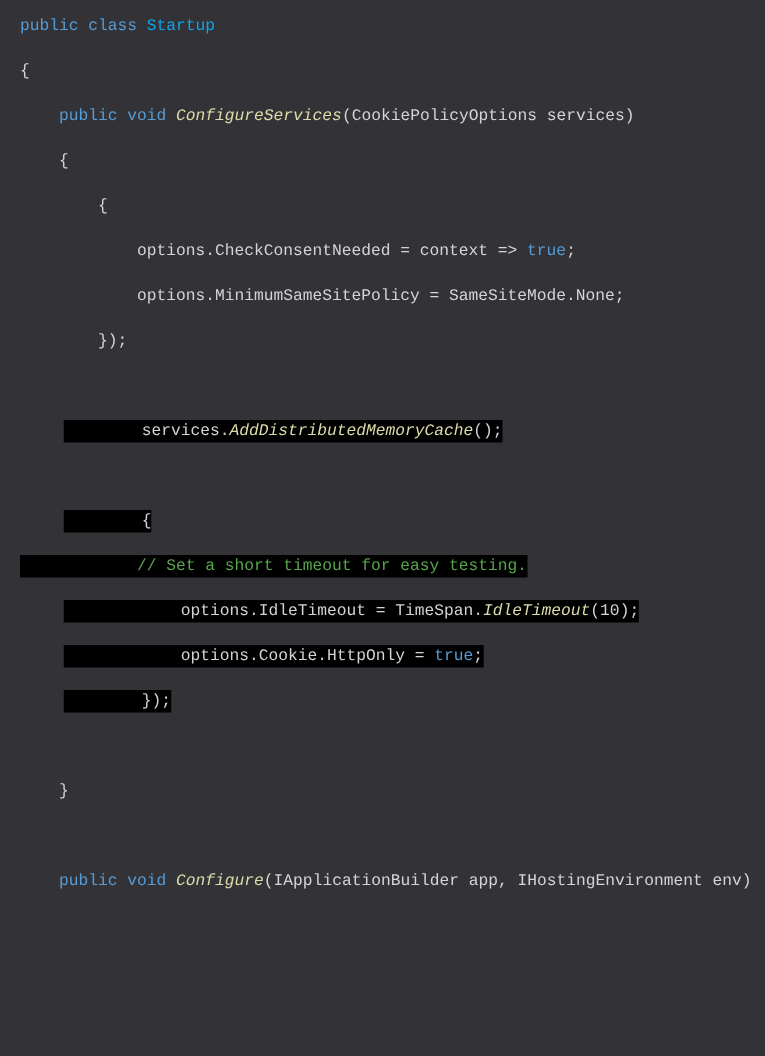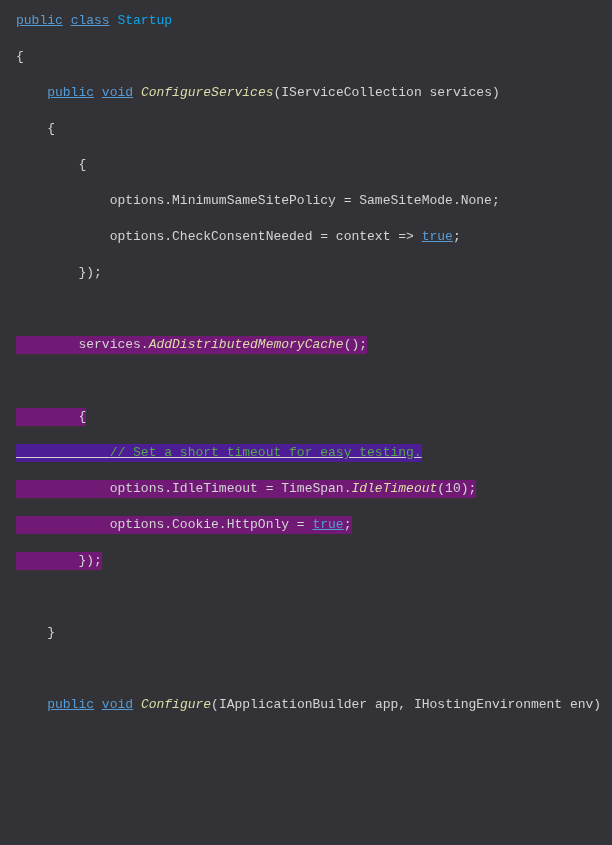--- a/index.html
+++ b/index.html
@@ -12,38 +12,38 @@
     color: #d4d4d4;
     width: 612px;
     box-sizing: border-box;
   }
   pre {
     margin: 0;
     white-space: pre;
     font-family: inherit;
   }
   .line { display: block; min-height: 18px; }
-  .hl { background: #701a75; display: inline-block; }
-  .hl-dark { background: #4c1d95; display: inline-block; text-decoration: underline; }
-  .kw { color: #569cd6; text-decoration: underline; }
+  .hl { background: #000000; display: inline-block; margin-left: 35px; }
+  .hl-dark { background: #000000; display: inline-block; }
+  .kw { color: #569cd6; }
   .type { color: #0ea5e9; }
   .method { color: #dcdcaa; font-style: italic; }
   .comment { color: #57a64a; }
   .plain { color: #d4d4d4; }
 </style>
 </head>
 <body>
 
 <pre><span class="line"><span class="kw">public</span> <span class="kw">class</span> <span class="type">Startup</span></span>
 <span class="line"><span class="plain">{</span></span>
-<span class="line">    <span class="kw">public</span> <span class="kw">void</span> <span class="method">ConfigureServices</span><span class="plain">(IServiceCollection services)</span></span>
+<span class="line">    <span class="kw">public</span> <span class="kw">void</span> <span class="method">ConfigureServices</span><span class="plain">(CookiePolicyOptions services)</span></span>
 <span class="line">    <span class="plain">{</span></span>
 <span class="line">        <span class="plain">{</span></span>
+<span class="line">            <span class="plain">options.CheckConsentNeeded = context =&gt; </span><span class="kw">true</span><span class="plain">;</span></span>
 <span class="line">            <span class="plain">options.MinimumSameSitePolicy = SameSiteMode.None;</span></span>
-<span class="line">            <span class="plain">options.CheckConsentNeeded = context =&gt; </span><span class="kw">true</span><span class="plain">;</span></span>
 <span class="line">        <span class="plain">});</span></span>
 <span class="line"></span>
 <span class="line"><span class="hl">        <span class="plain">services.</span><span class="method">AddDistributedMemoryCache</span><span class="plain">();</span></span></span>
 <span class="line"></span>
 <span class="line"><span class="hl">        <span class="plain">{</span></span></span>
 <span class="line"><span class="hl-dark">            <span class="comment">// Set a short timeout for easy testing.</span></span></span>
 <span class="line"><span class="hl">            <span class="plain">options.IdleTimeout = TimeSpan.</span><span class="method">IdleTimeout</span><span class="plain">(10);</span></span></span>
 <span class="line"><span class="hl">            <span class="plain">options.Cookie.HttpOnly = </span><span class="kw">true</span><span class="plain">;</span></span></span>
 <span class="line"><span class="hl">        <span class="plain">});</span></span></span>
 <span class="line"></span>

